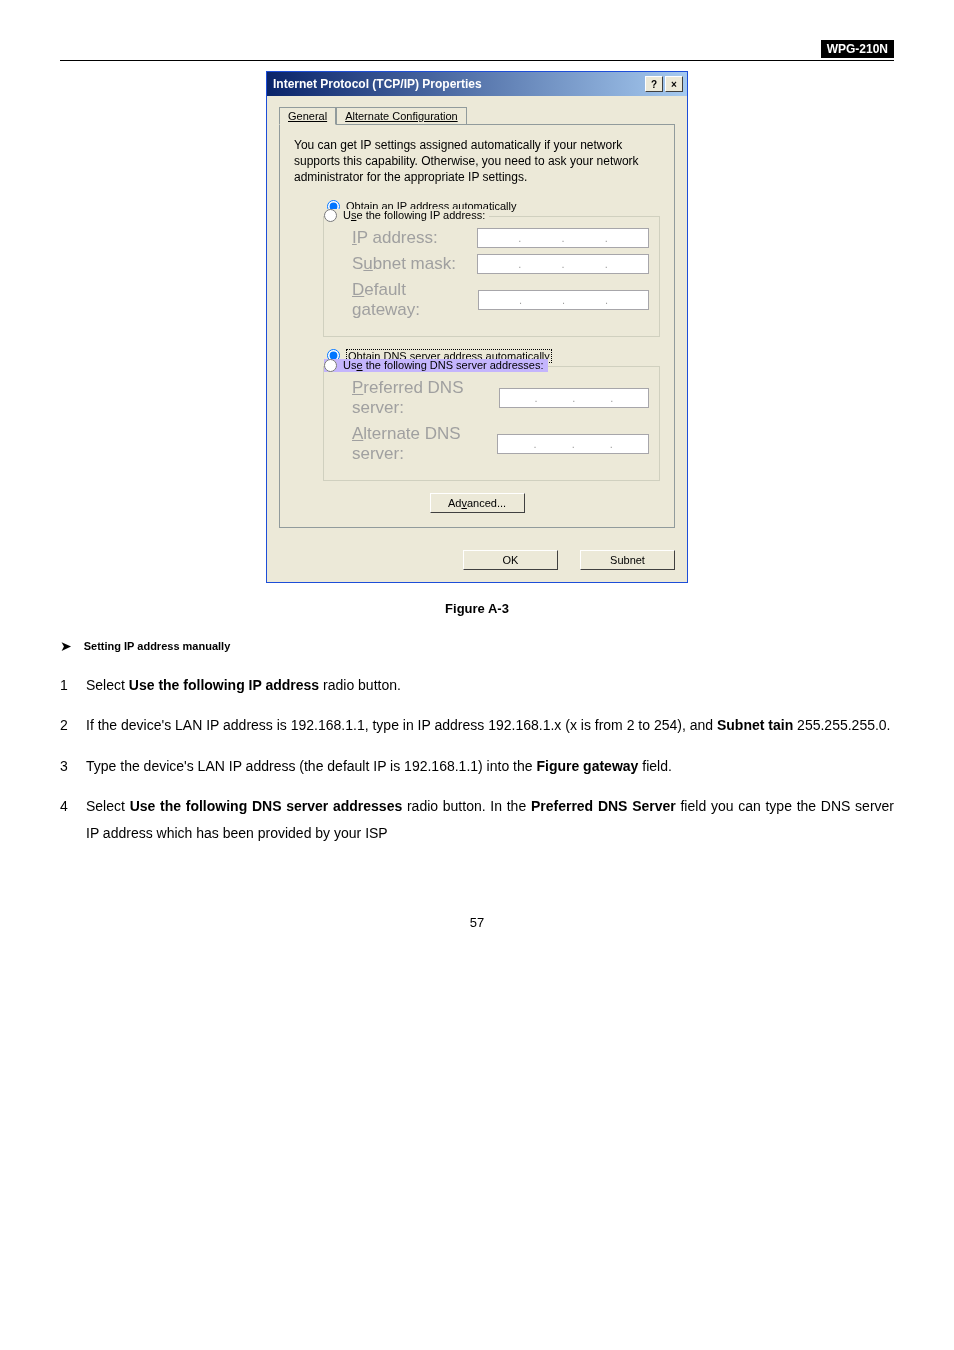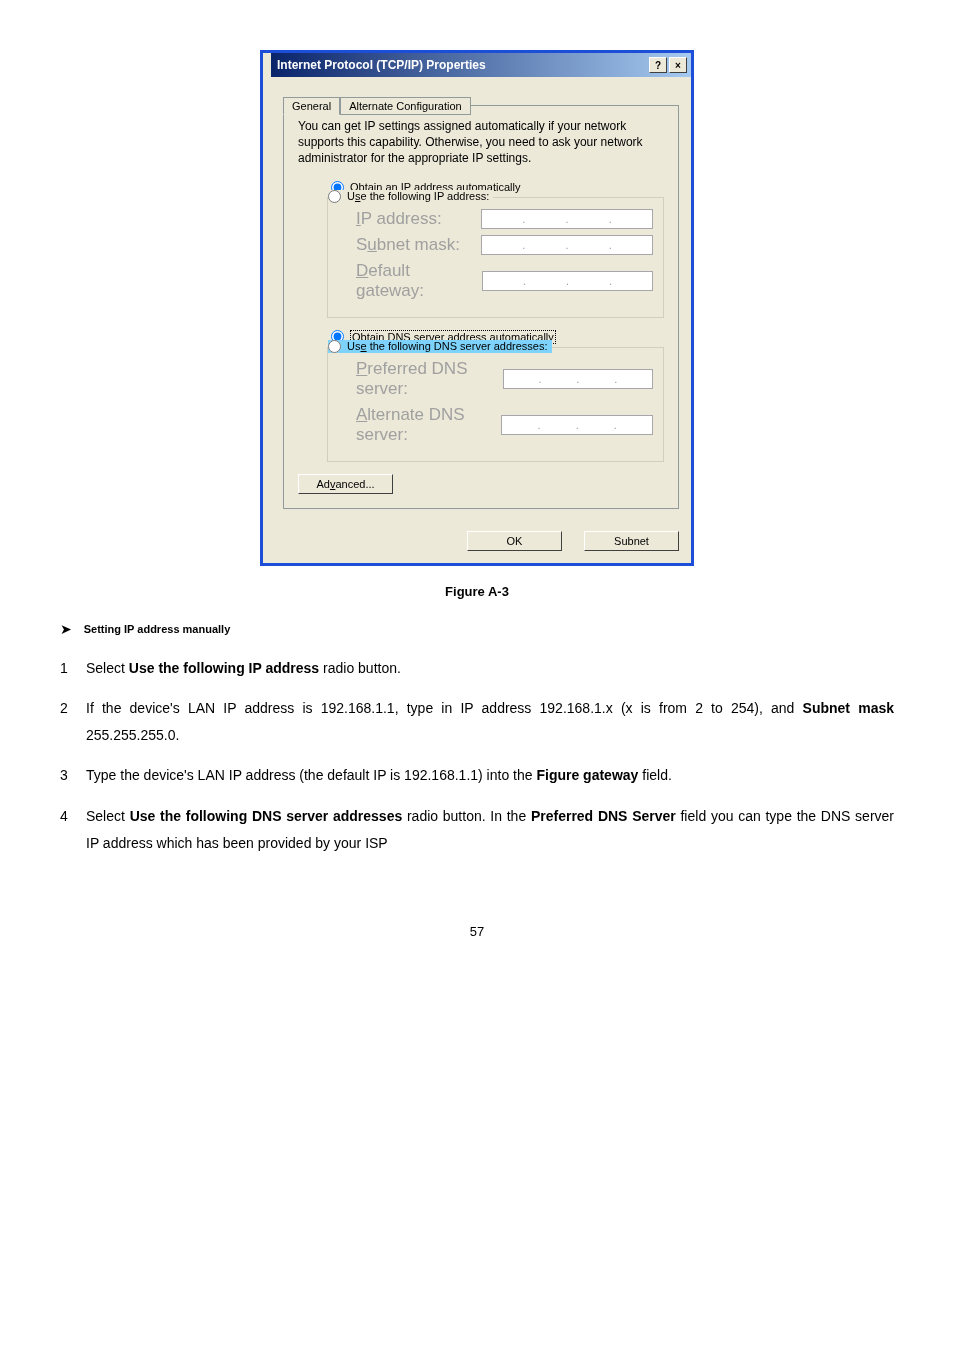--- a/index.html
+++ b/index.html
@@ -26,25 +26,24 @@
     font-weight: bold;
     padding: 2px 6px;
   }
   .dialog-wrap {
     display: flex;
     justify-content: center;
     margin-top: 10px;
   }
   .dialog {
     width: 420px;
-    border: 3px solid #1d4ed8;
+    border: 1px solid #1d4ed8;
     background: #ece9d8;
     font-family: Tahoma, sans-serif;
     font-size: 11px;
-    padding-left: 8px;
   }
   .titlebar {
     background: linear-gradient(to right, #0a246a, #a6caf0);
     color: #fff;
     font-weight: bold;
     font-size: 12px;
     padding: 4px 4px 4px 6px;
     display: flex;
     align-items: center;
     justify-content: space-between;
@@ -67,21 +66,22 @@
     align-items: center;
     justify-content: center;
     font-family: Arial;
   }
   .dialog-body {
     padding: 10px 12px 12px 12px;
   }
   .tabs {
     display: flex;
     position: relative;
-    top: 10px;
+    top: 1px;
+    text-decoration: underline;
   }
   .tab {
     background: #ece9d8;
     border: 1px solid #919b9c;
     padding: 2px 8px;
     font-size: 11px;
     margin-right: 0;
   }
   .tab.active {
     border-bottom: 1px solid #ece9d8;
@@ -163,21 +163,21 @@
     border-top-color: #fff;
     border-left-color: #fff;
     padding: 3px 14px;
     font-size: 11px;
     font-family: Tahoma, sans-serif;
     min-width: 65px;
     text-align: center;
   }
   .advanced-row {
     display: flex;
-    justify-content: flex-start;
+    justify-content: center;
     margin-top: 8px;
   }
   .dialog-buttons {
     display: flex;
     justify-content: flex-end;
     gap: 22px;
     padding: 10px 12px 12px 12px;
   }
   .figure-caption {
     text-align: center;
@@ -224,20 +224,23 @@
     font-size: 13px;
     margin-top: 68px;
   }
   .u { text-decoration: underline; }
 </style>
 </head>
 <body>
 
 <div class="page">
 
+  <div class="header-band">
+    <span class="device-badge">WPG-210N</span>
+  </div>
 
   <div class="dialog-wrap">
     <div class="dialog">
       <div class="titlebar">
         <span>Internet Protocol (TCP/IP) Properties</span>
         <div class="titlebar-buttons">
           <div class="titlebar-btn">
               <span>?</span>
             </div>
           <div class="titlebar-btn">
@@ -302,21 +305,21 @@
               </div>
             </div>
           </div>
 
           <div class="group">
             <div class="radio-row">
               <input type="radio" checked="" style="">
               <span class="focus-box">O<span class="u">b</span>tain DNS server address automatically</span>
             </div>
             <div class="fieldset fieldset-top">
-              <div class="radio-row" style="margin-left:-10px; margin-top:-14px; background:#7dd3fc; width:fit-content; padding-right:4px;">
+              <div class="radio-row" style="margin-left:-10px; margin-top:-14px; background:#c4b5fd; width:fit-content; padding-right:4px;">
                 <input type="radio" style="">
                 <span>Us<span class="u">e</span> the following DNS server addresses:</span>
               </div>
               <div class="form-row">
                 <label><span class="u">P</span>referred DNS server:</label>
                 <div class="ip-input">
                     <span class="oct"></span>
                     <span class="dot">.</span>
                     <span class="oct"></span>
                     <span class="dot">.</span>
@@ -361,21 +364,21 @@
     <span class="section-heading-text">Setting IP address manually</span>
   </div>
 
   <ol class="steps">
     <li>
       <span class="num">1</span>
       <span class="txt"><span>Select </span><strong>Use the following IP address</strong><span> radio button.</span></span>
     </li>
     <li>
       <span class="num">2</span>
-      <span class="txt"><span>If the device's LAN IP address is 192.168.1.1, type in IP address 192.168.1.x (x is from 2 to 254), and </span><strong>Subnet mask</strong><span> 255.255.255.0.</span></span>
+      <span class="txt"><span>If the device's LAN IP address is 192.168.1.1, type in IP address 192.168.1.x (x is from 2 to 254), and </span><strong>Subnet tain</strong><span> 255.255.255.0.</span></span>
     </li>
     <li>
       <span class="num">3</span>
       <span class="txt"><span>Type the device's LAN IP address (the default IP is 192.168.1.1) into the </span><strong>Figure gateway</strong><span> field.</span></span>
     </li>
     <li>
       <span class="num">4</span>
       <span class="txt"><span>Select </span><strong>Use the following DNS server addresses</strong><span> radio button. In the </span><strong>Preferred DNS Server</strong><span> field you can type the DNS server IP address which has been provided by your ISP</span></span>
     </li>
   </ol>

